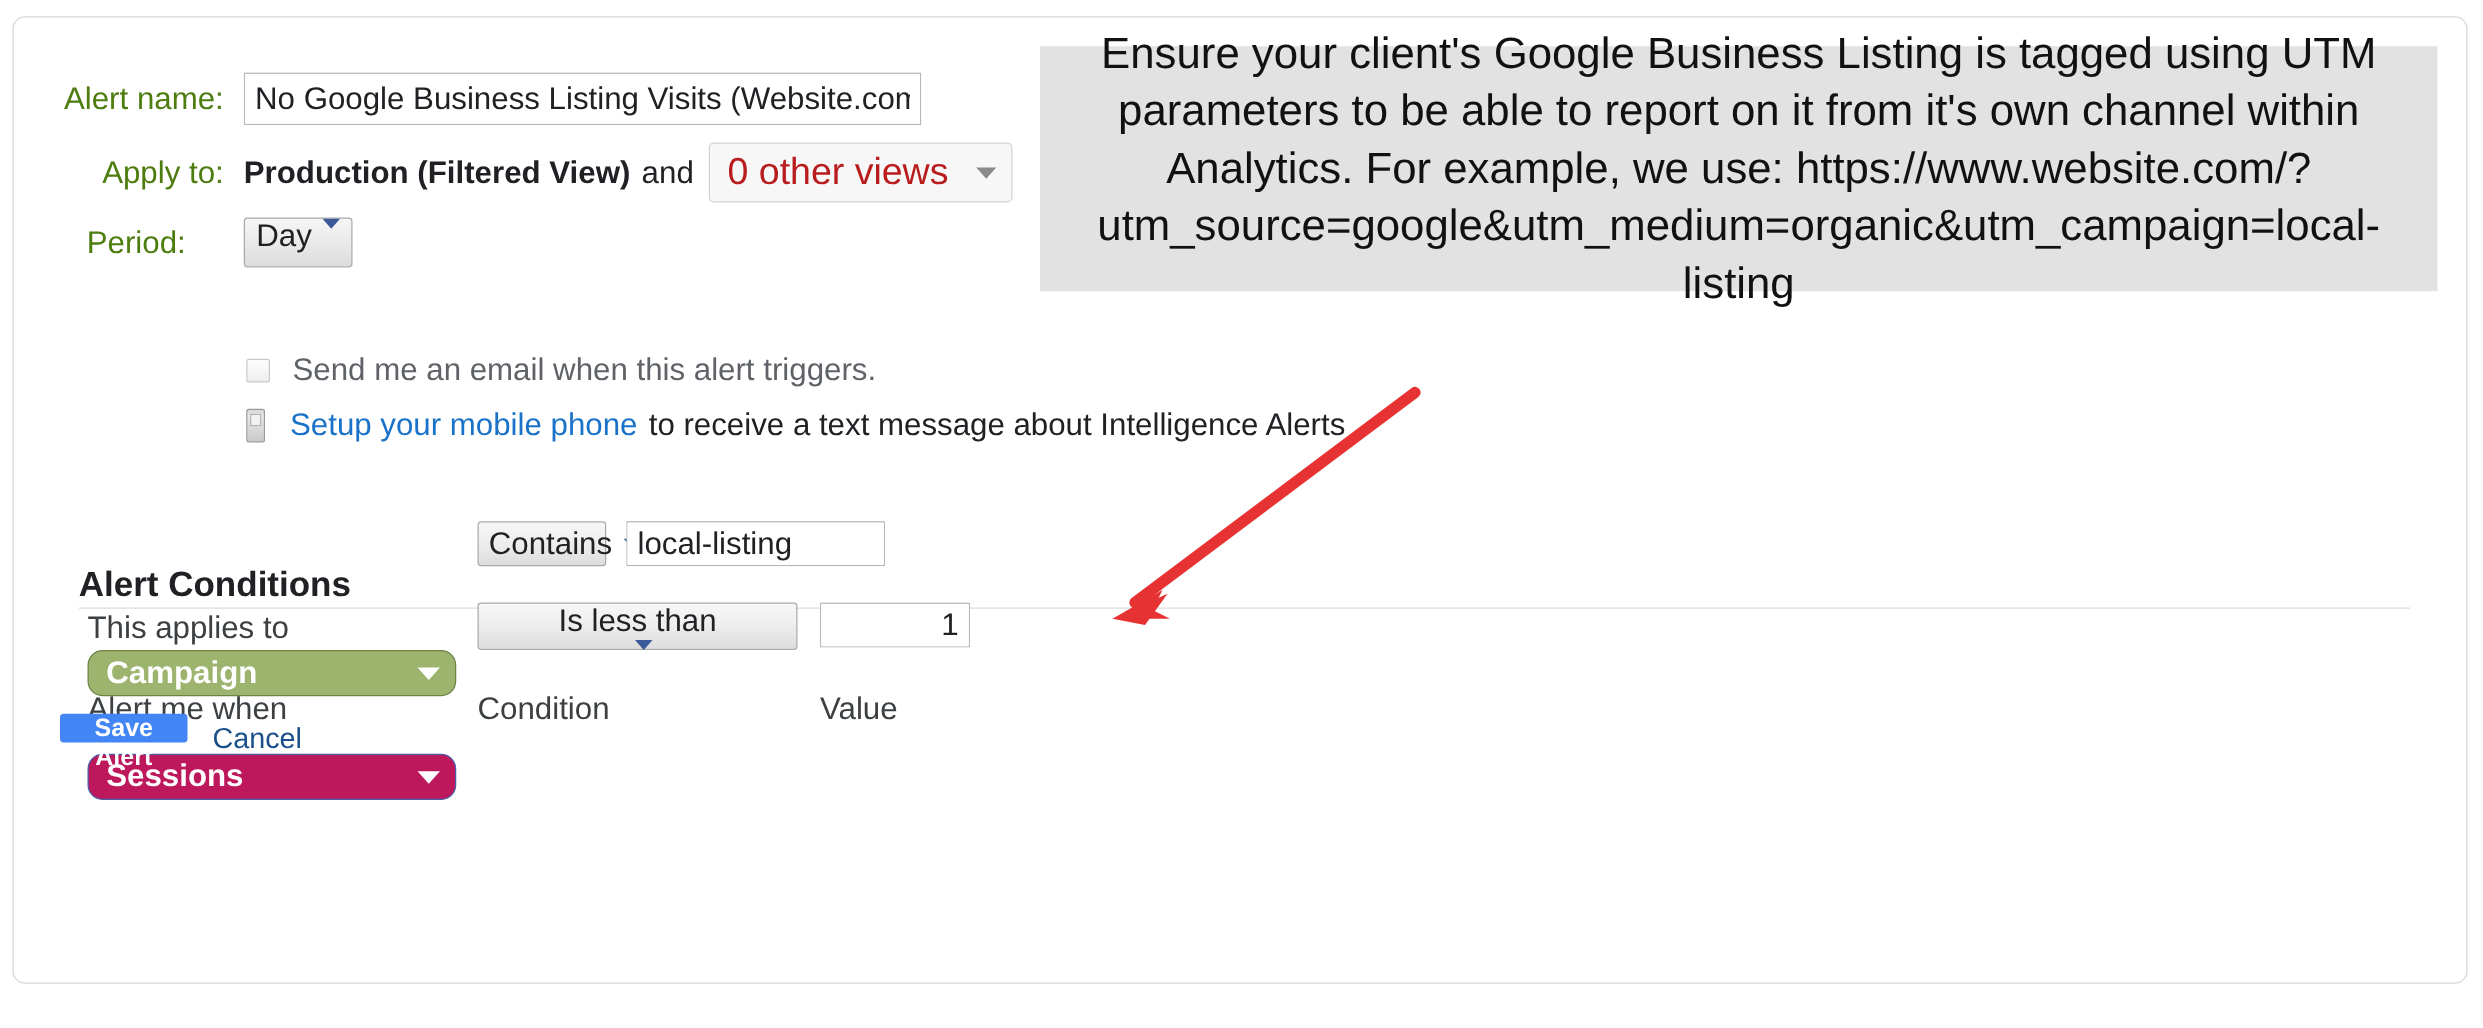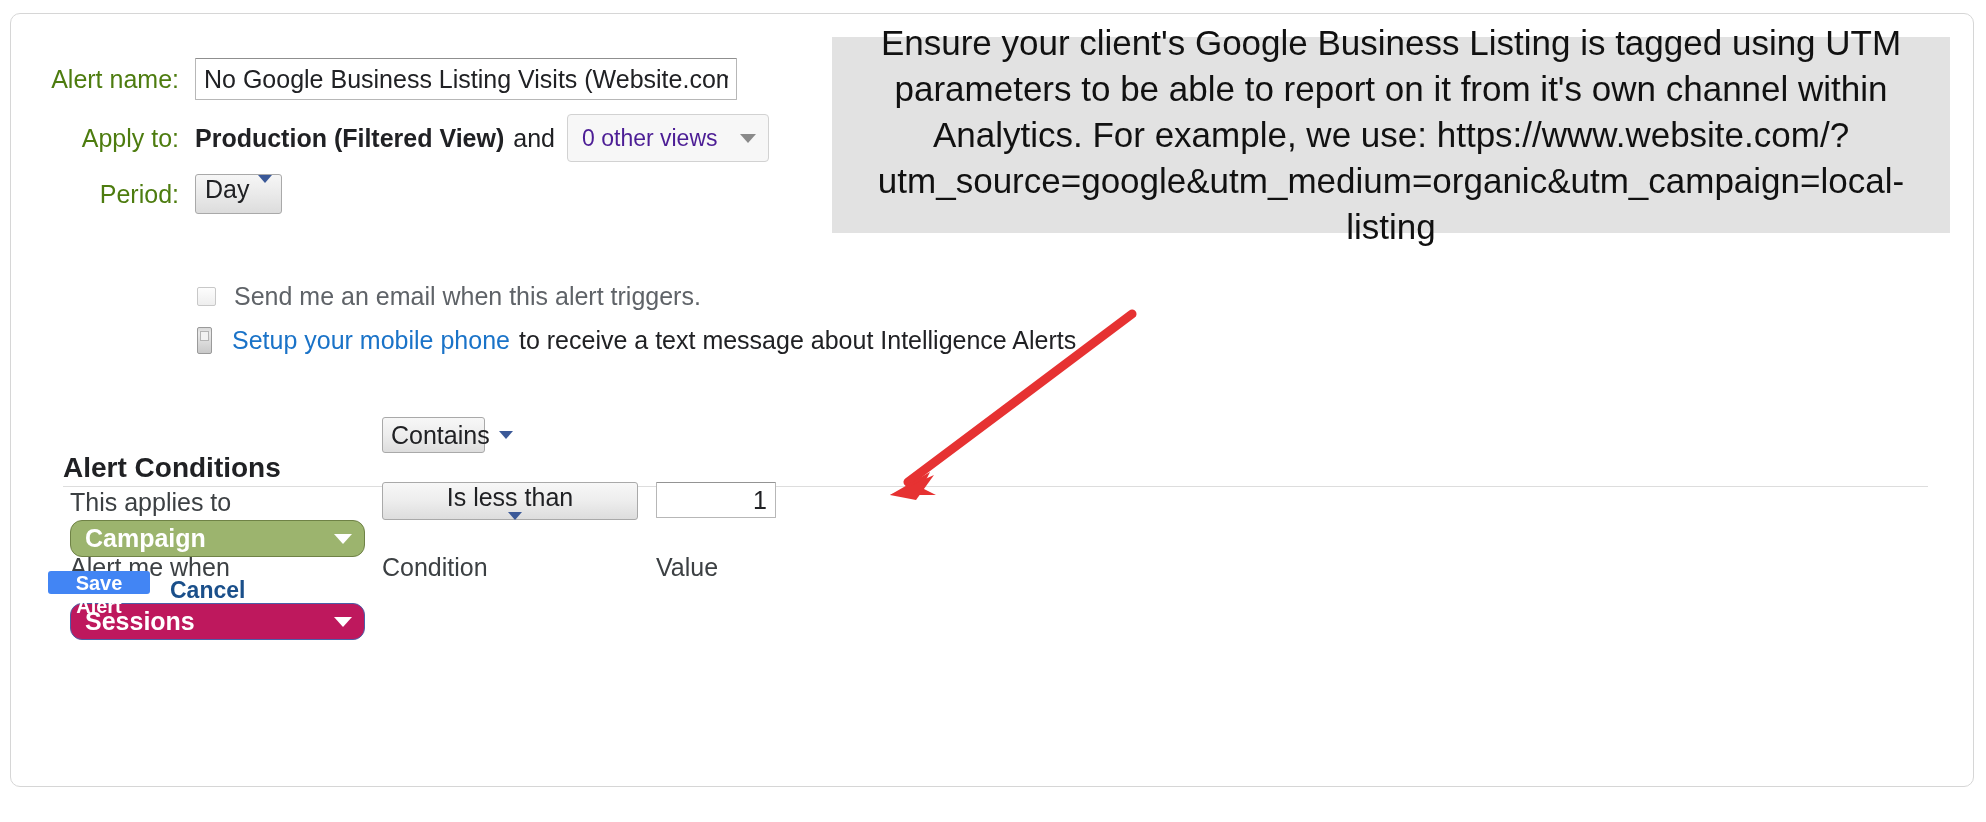--- a/index.html
+++ b/index.html
@@ -82,35 +82,35 @@
     box-sizing: border-box;
     border: 1px solid #d2d2d2;
     border-radius: 4px;
     background: #f7f7f7;
     display: flex;
     align-items: center;
     padding: 0 12px 0 14px;
     cursor: pointer;
   }
   #other-views-select .sel-text {
-    font-size: 23px;
-    color: #4c1d95;
+    font-size: 30px;
+    color: #b91c1c;
     white-space: nowrap;
   }
   .caret-grey {
     margin-left: 22px;
     width: 0; height: 0;
     border-left: 8px solid transparent;
     border-right: 8px solid transparent;
     border-top: 9px solid #8a8a8a;
   }
 
   
   #row-period { left: 28px; top: 160px; }
-  #row-period .field-label { width: 140px; }
+  #row-period .field-label { width: 140px; text-align: center; }
   #period-select {
     margin-left: 16px;
     height: 40px;
     box-sizing: border-box;
     border: 1px solid #a9a9a9;
     border-radius: 3px;
     background: linear-gradient(to bottom, #f6f6f6 0%, #eaeaea 50%, #dcdcdc 100%);
     display: flex;
     align-items: flex-start;
     padding: 0 9px;
@@ -340,21 +340,20 @@
     cursor: pointer;
   }
   #cancel-link {
     position: absolute;
     left: 159px;
     top: 563px;
     font-size: 23px;
     color: #1a4f8a;
     text-decoration: none;
     cursor: pointer;
-    font-weight: bold;
   }
 </style>
 </head>
 <body>
 
 <div id="alert-panel">
 
   <div class="form-row" id="row-alert-name">
     <span class="field-label">Alert name:</span>
     <input id="alert-name-input" type="text" value="No Google Business Listing Visits (Website.com)" style="">
@@ -413,20 +412,21 @@
   <div class="grey-select" id="condition1-select">
     <span class="sel-text">Contains</span>
     <span class="caret-blue"></span>
   </div>
 
   <div class="grey-select" id="condition2-select">
     <span class="sel-text">Is less than</span>
     <span class="caret-blue"></span>
   </div>
 
+  <input class="cond-input" id="value1-input" type="text" value="local-listing" style="">
 
   <input class="cond-input" id="value2-input" type="text" value="1" style="">
 
   <button id="save-alert-button">Save Alert</button>
   <a id="cancel-link" href="#">Cancel</a>
 
 </div>
 
 <div id="callout-box">
   <div id="callout-text">Ensure your client's Google Business Listing is tagged using UTM parameters to be able to report on it from it's own channel within Analytics. For example, we use: https://www.website.com/?utm_source=google&amp;utm_medium=organic&amp;utm_campaign=local-listing</div>

